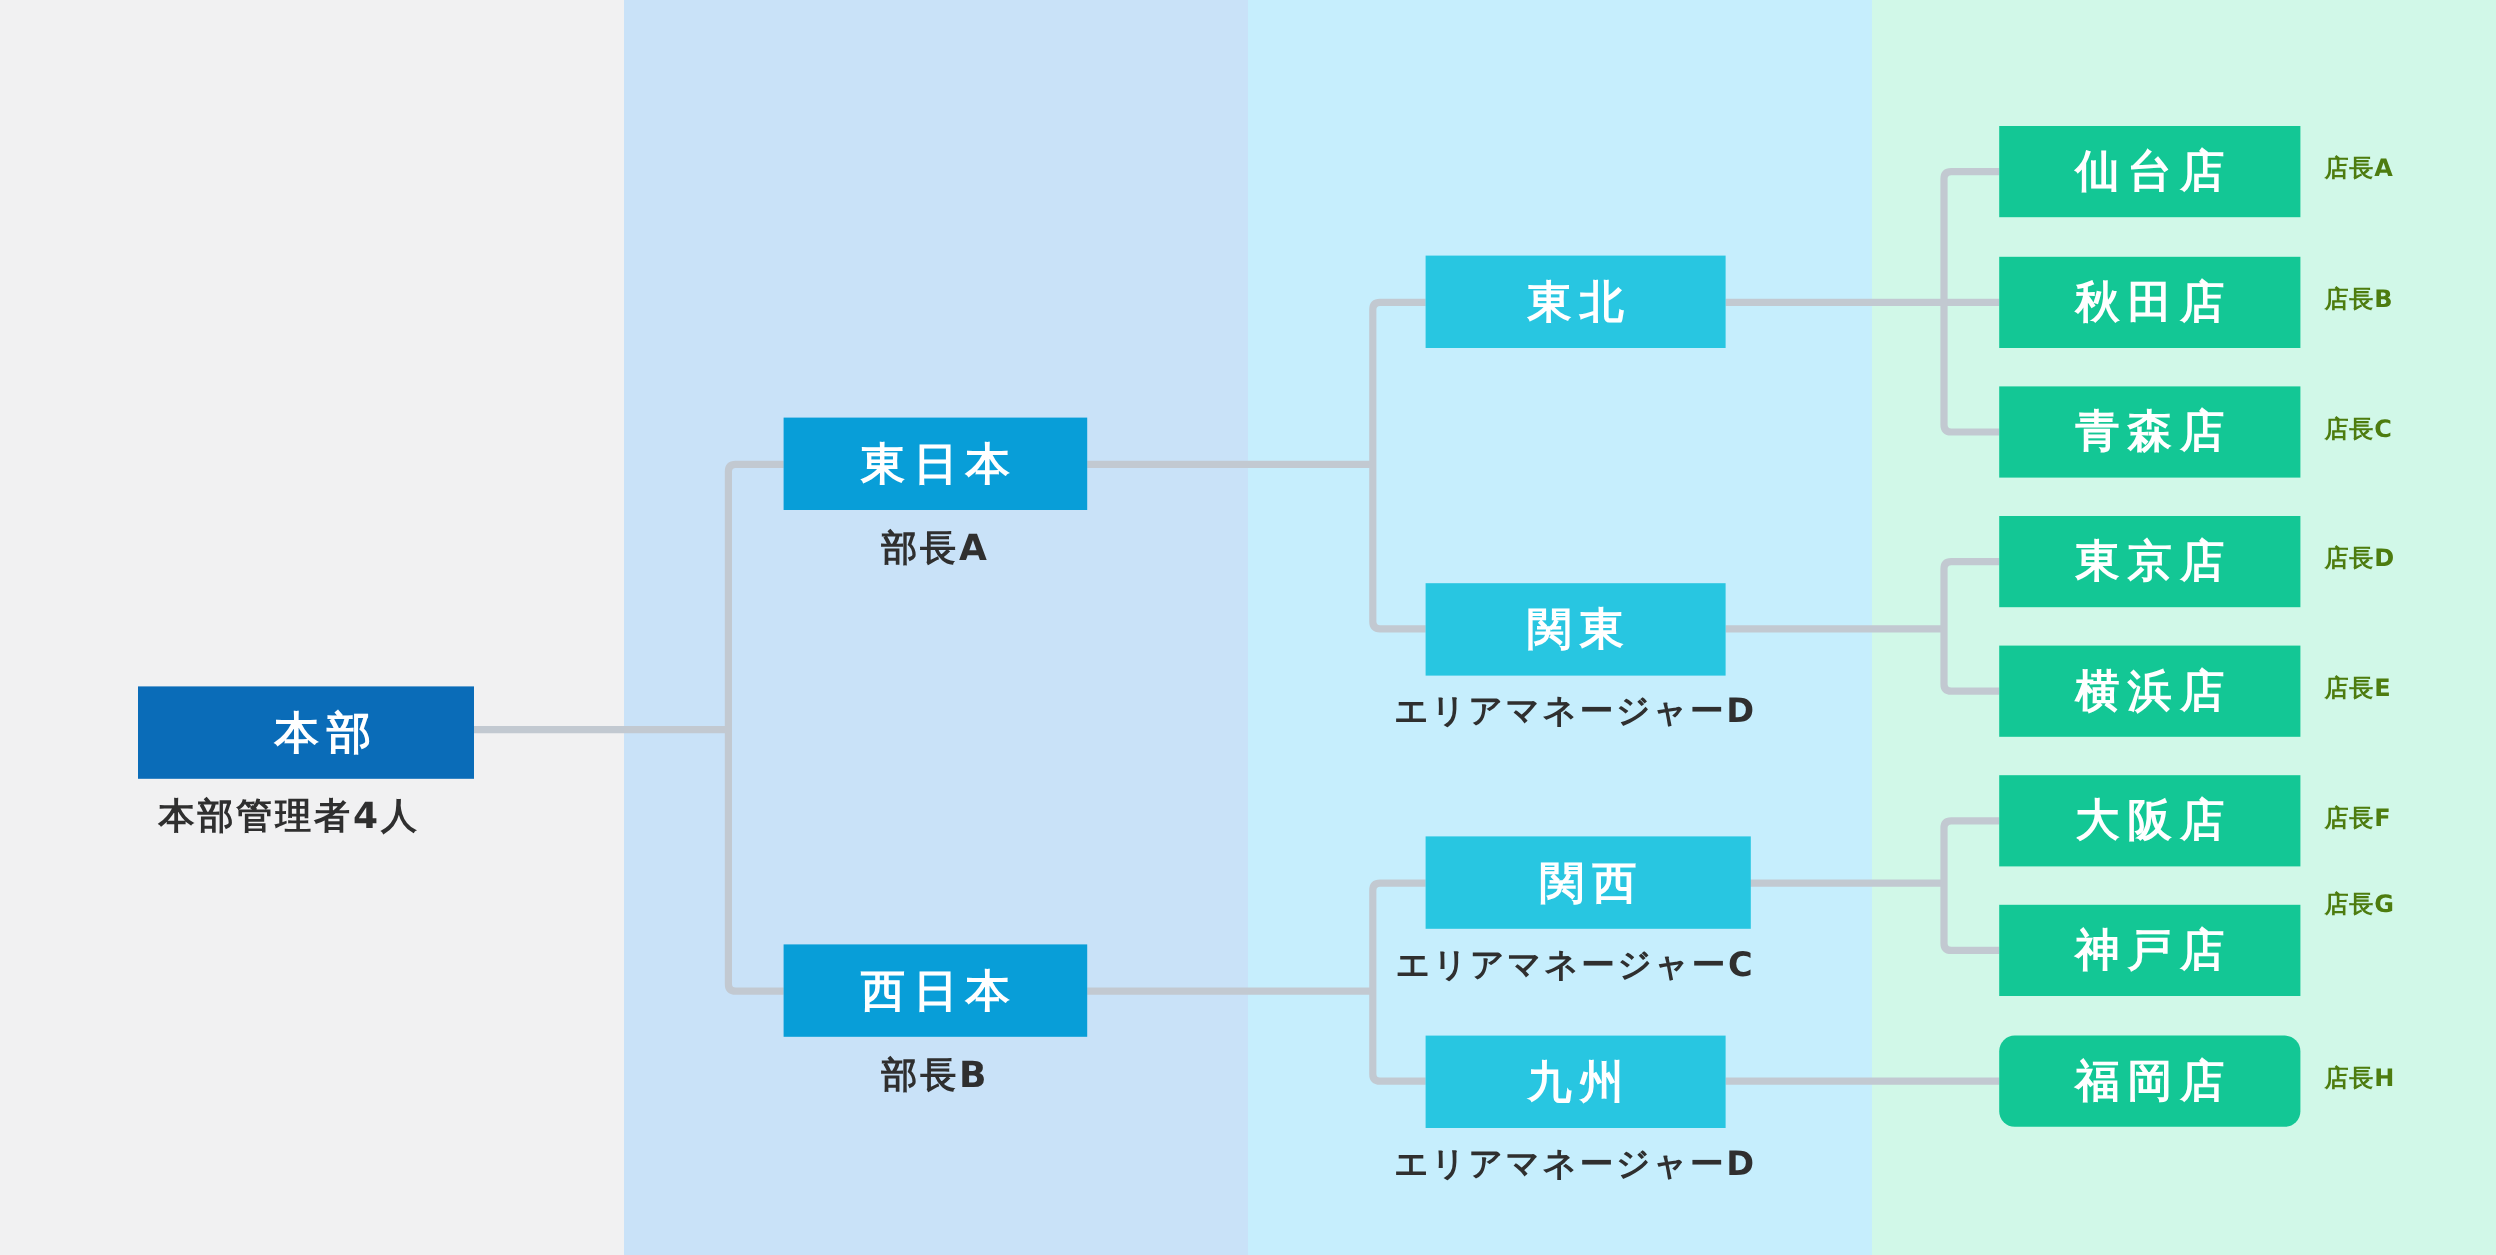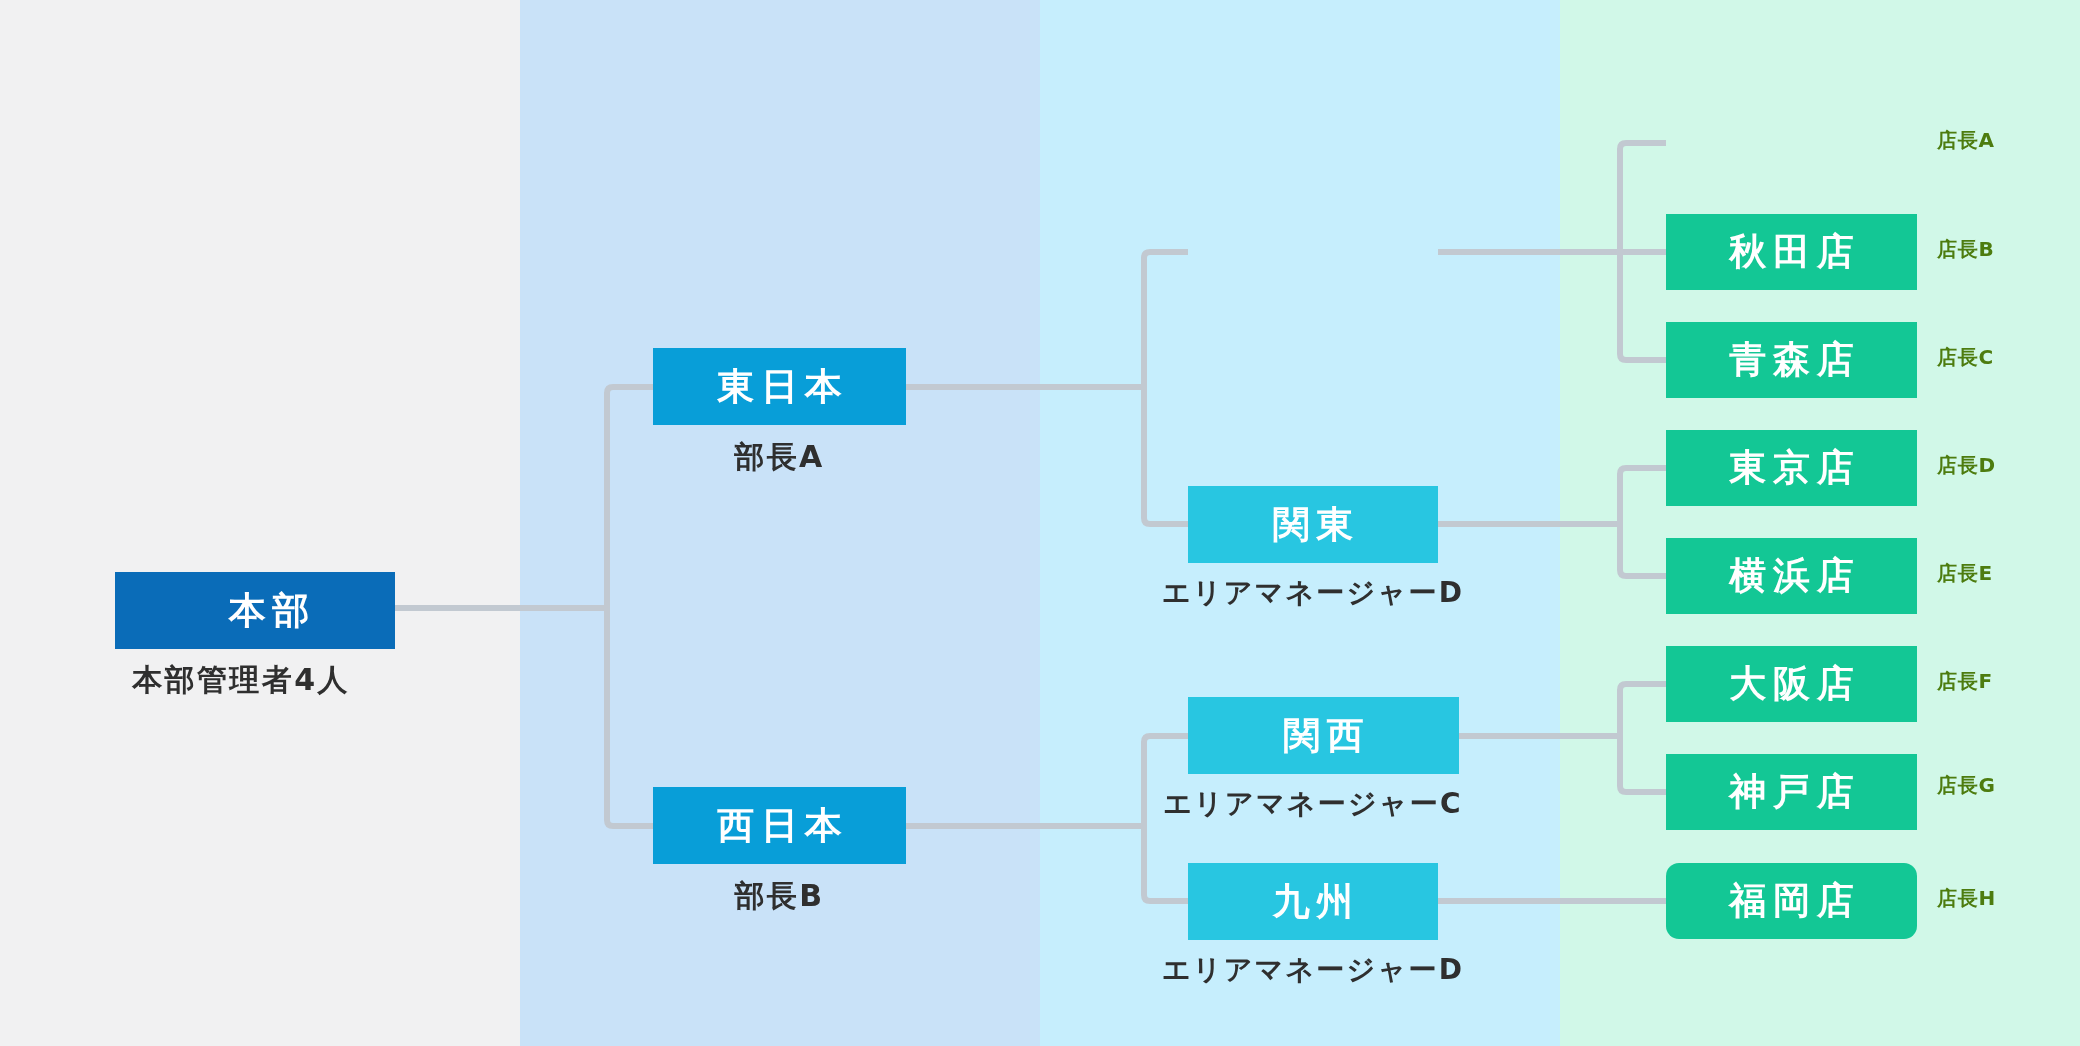--- a/index.html
+++ b/index.html
@@ -72,46 +72,48 @@
 
   <div class="box c-hq" style="left:115px;top:572px;width:252px;">本部</div>
   <div class="sub" style="left:65px;top:660px;width:352px;">本部管理者4人</div>
 
   <div class="box c-div" style="left:653px;top:348px;width:253px;">東日本</div>
   <div class="sub" style="left:653px;top:437px;width:253px;">部長A</div>
 
   <div class="box c-div" style="left:653px;top:787px;width:253px;">西日本</div>
   <div class="sub" style="left:653px;top:876px;width:253px;">部長B</div>
 
+  <div class="box c-area" style="left:1188px;top:213px;width:250px;">東北</div>
 
   <div class="box c-area" style="left:1188px;top:486px;width:250px;">関東</div>
   <div class="sub sub-area" style="left:1063px;top:574px;width:500px;">エリアマネージャーD</div>
 
   <div class="box c-area" style="left:1188px;top:697px;width:271px;">関西</div>
   <div class="sub sub-area" style="left:1063px;top:785px;width:500px;">エリアマネージャーC</div>
 
   <div class="box c-area" style="left:1188px;top:863px;width:250px;">九州</div>
   <div class="sub sub-area" style="left:1063px;top:951px;width:500px;">エリアマネージャーD</div>
 
+  <div class="box c-store" style="left:1666px;top:105px;width:251px;">仙台店</div>
   <div class="manager" style="left:1937px;top:127px;">店長A</div>
 
   <div class="box c-store" style="left:1666px;top:214px;width:251px;">秋田店</div>
   <div class="manager" style="left:1937px;top:236px;">店長B</div>
 
   <div class="box c-store" style="left:1666px;top:322px;width:251px;">青森店</div>
   <div class="manager" style="left:1937px;top:344px;">店長C</div>
 
   <div class="box c-store" style="left:1666px;top:430px;width:251px;">東京店</div>
   <div class="manager" style="left:1937px;top:452px;">店長D</div>
 
   <div class="box c-store" style="left:1666px;top:538px;width:251px;">横浜店</div>
   <div class="manager" style="left:1937px;top:560px;">店長E</div>
 
   <div class="box c-store" style="left:1666px;top:646px;width:251px;">大阪店</div>
   <div class="manager" style="left:1937px;top:668px;">店長F</div>
 
   <div class="box c-store" style="left:1666px;top:754px;width:251px;">神戸店</div>
-  <div class="manager" style="left:1937px;top:772px;">店長G</div>
+  <div class="manager" style="left:1937px;top:740px;">店長G</div>
 
   <div class="box c-store" style="left:1666px;top:863px;width:251px;border-radius:13px;">福岡店</div>
   <div class="manager" style="left:1937px;top:885px;">店長H</div>
 
 </div>
 
 </body></html>

